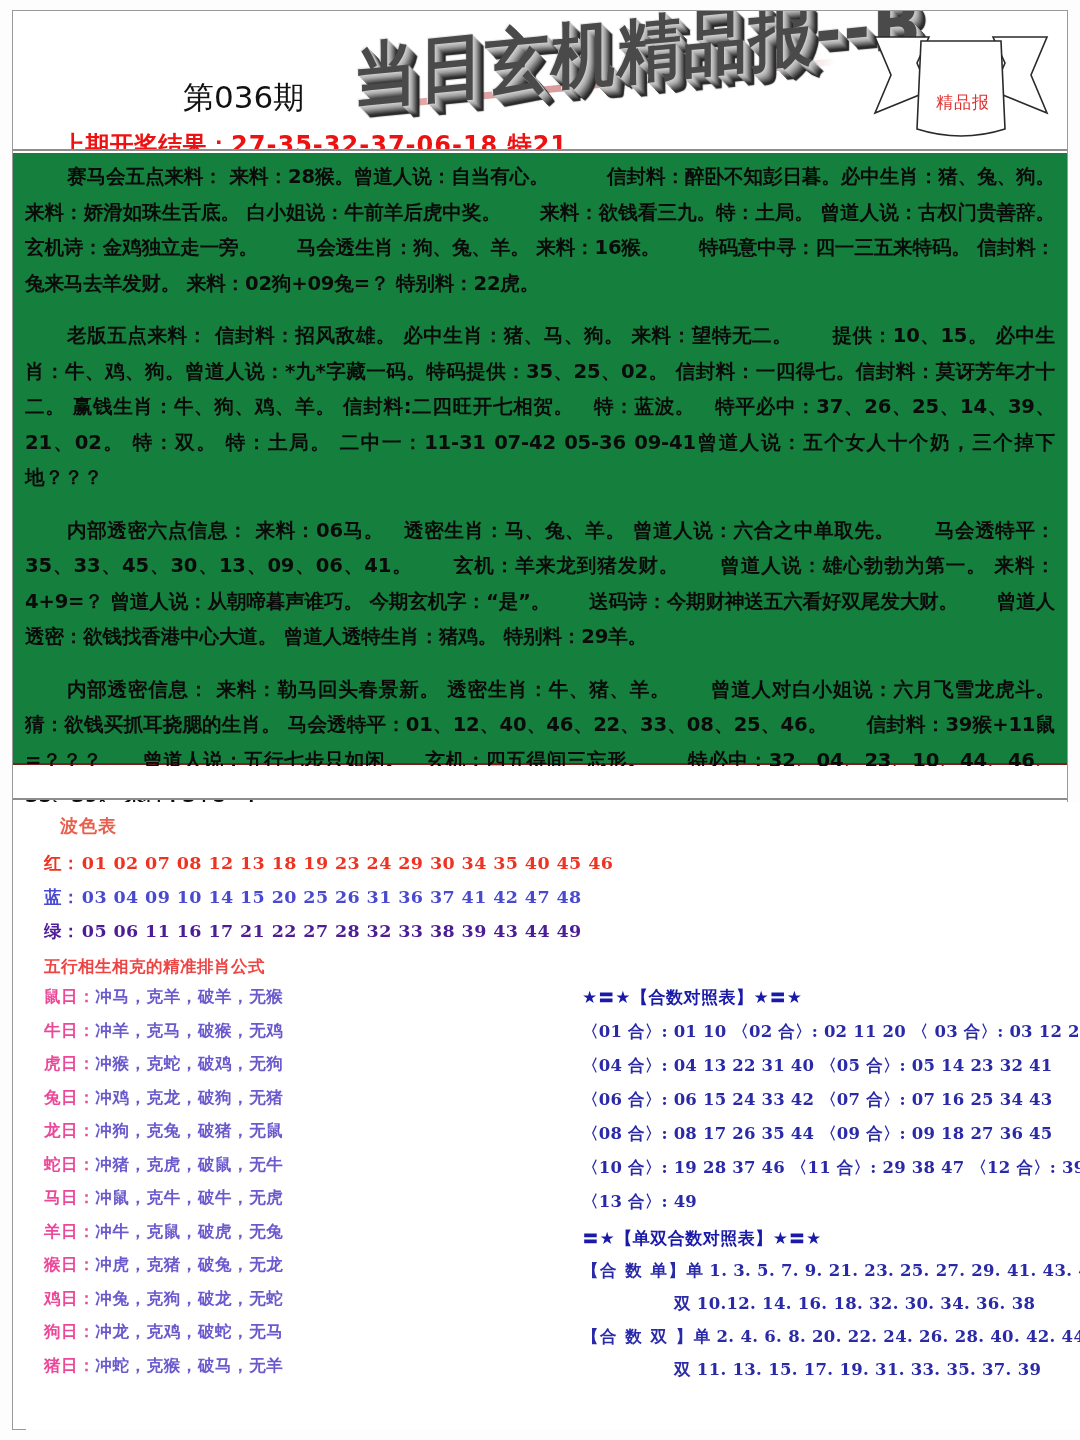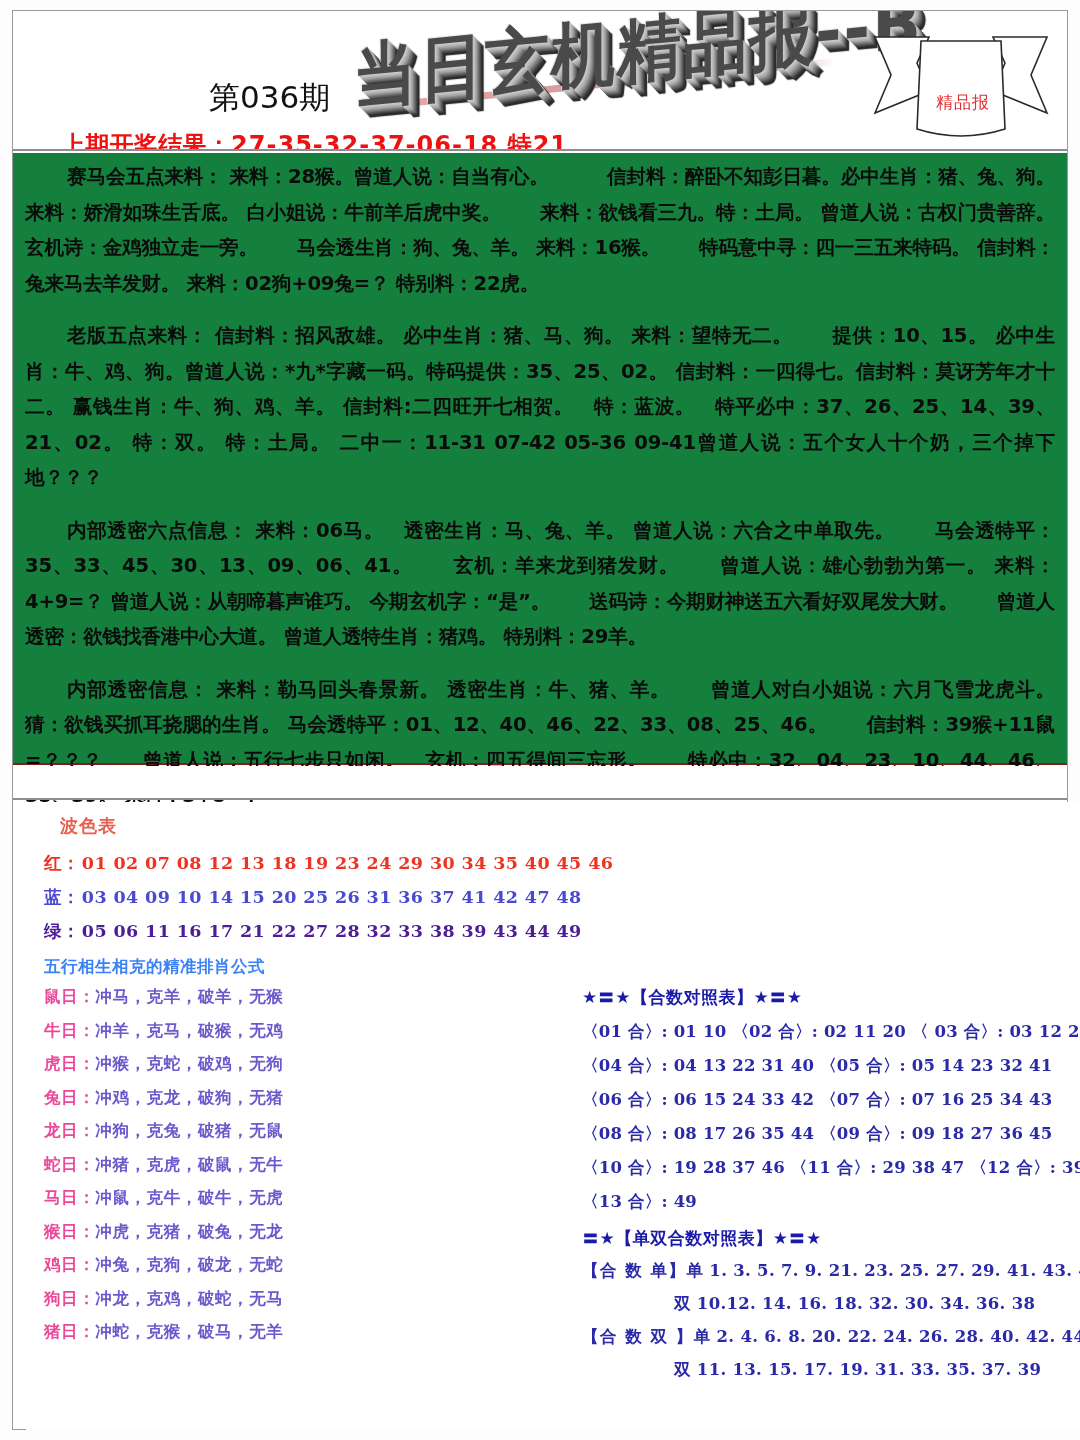--- a/index.html
+++ b/index.html
@@ -29,21 +29,21 @@
   .header {
     position: absolute;
     left: 13px; top: 11px;
     width: 1054px; height: 140px;
     border-bottom: 2px solid #8d8d8d;
     background: #ffffff;
     overflow: hidden;
   }
   .issue-no {
     position: absolute;
-    left: 196px; top: 66px;
+    left: 170px; top: 66px;
     font-size: 31px;
     font-weight: 400;
     color: #111;
     letter-spacing: 0px;
     white-space: nowrap;
     font-family: "DejaVu Sans", "Liberation Sans", sans-serif;
   }
   .prev-result {
     position: absolute;
     left: 48px; top: 118px;
@@ -159,21 +159,21 @@
     font-weight: 700;
     white-space: nowrap;
     letter-spacing: 0.4px;
   }
   .wave-row .lbl { margin-right: 2px; }
   .wave-red   { color: #ee3322; }
   .wave-blue  { color: #4a4ad0; }
   .wave-green { color: #4c1d95; }
 
   .formula-title {
-    font-size: 16.5px; font-weight: 700; color: #3b82f6;
+    font-size: 16.5px; font-weight: 700; color: #ef4444;
     margin: 8px 0 2px 0; letter-spacing: 0.5px;
   }
   .zodiac-row {
     font-size: 16.5px; line-height: 33.5px;
     font-weight: 700; color: #6a5acd;
     white-space: nowrap; letter-spacing: 0.6px;
   }
   .zodiac-row .zlbl { color: #ec4899; }
 
   
@@ -258,20 +258,21 @@
       <div class="formula-title">五行相生相克的精准排肖公式</div>
 
       <div id="zodiac-list">
           <div class="zodiac-row"><span class="zlbl">鼠日：</span><span>冲马，克羊，破羊，无猴</span></div>
           <div class="zodiac-row"><span class="zlbl">牛日：</span><span>冲羊，克马，破猴，无鸡</span></div>
           <div class="zodiac-row"><span class="zlbl">虎日：</span><span>冲猴，克蛇，破鸡，无狗</span></div>
           <div class="zodiac-row"><span class="zlbl">兔日：</span><span>冲鸡，克龙，破狗，无猪</span></div>
           <div class="zodiac-row"><span class="zlbl">龙日：</span><span>冲狗，克兔，破猪，无鼠</span></div>
           <div class="zodiac-row"><span class="zlbl">蛇日：</span><span>冲猪，克虎，破鼠，无牛</span></div>
           <div class="zodiac-row"><span class="zlbl">马日：</span><span>冲鼠，克牛，破牛，无虎</span></div>
+          <div class="zodiac-row"><span class="zlbl">羊日：</span><span>冲牛，克鼠，破虎，无兔</span></div>
           <div class="zodiac-row"><span class="zlbl">猴日：</span><span>冲虎，克猪，破兔，无龙</span></div>
           <div class="zodiac-row"><span class="zlbl">鸡日：</span><span>冲兔，克狗，破龙，无蛇</span></div>
           <div class="zodiac-row"><span class="zlbl">狗日：</span><span>冲龙，克鸡，破蛇，无马</span></div>
           <div class="zodiac-row"><span class="zlbl">猪日：</span><span>冲蛇，克猴，破马，无羊</span></div>
         </div>
     </div>
 
     <div class="bcol-div"></div>
 
     <div class="bcol-right">

